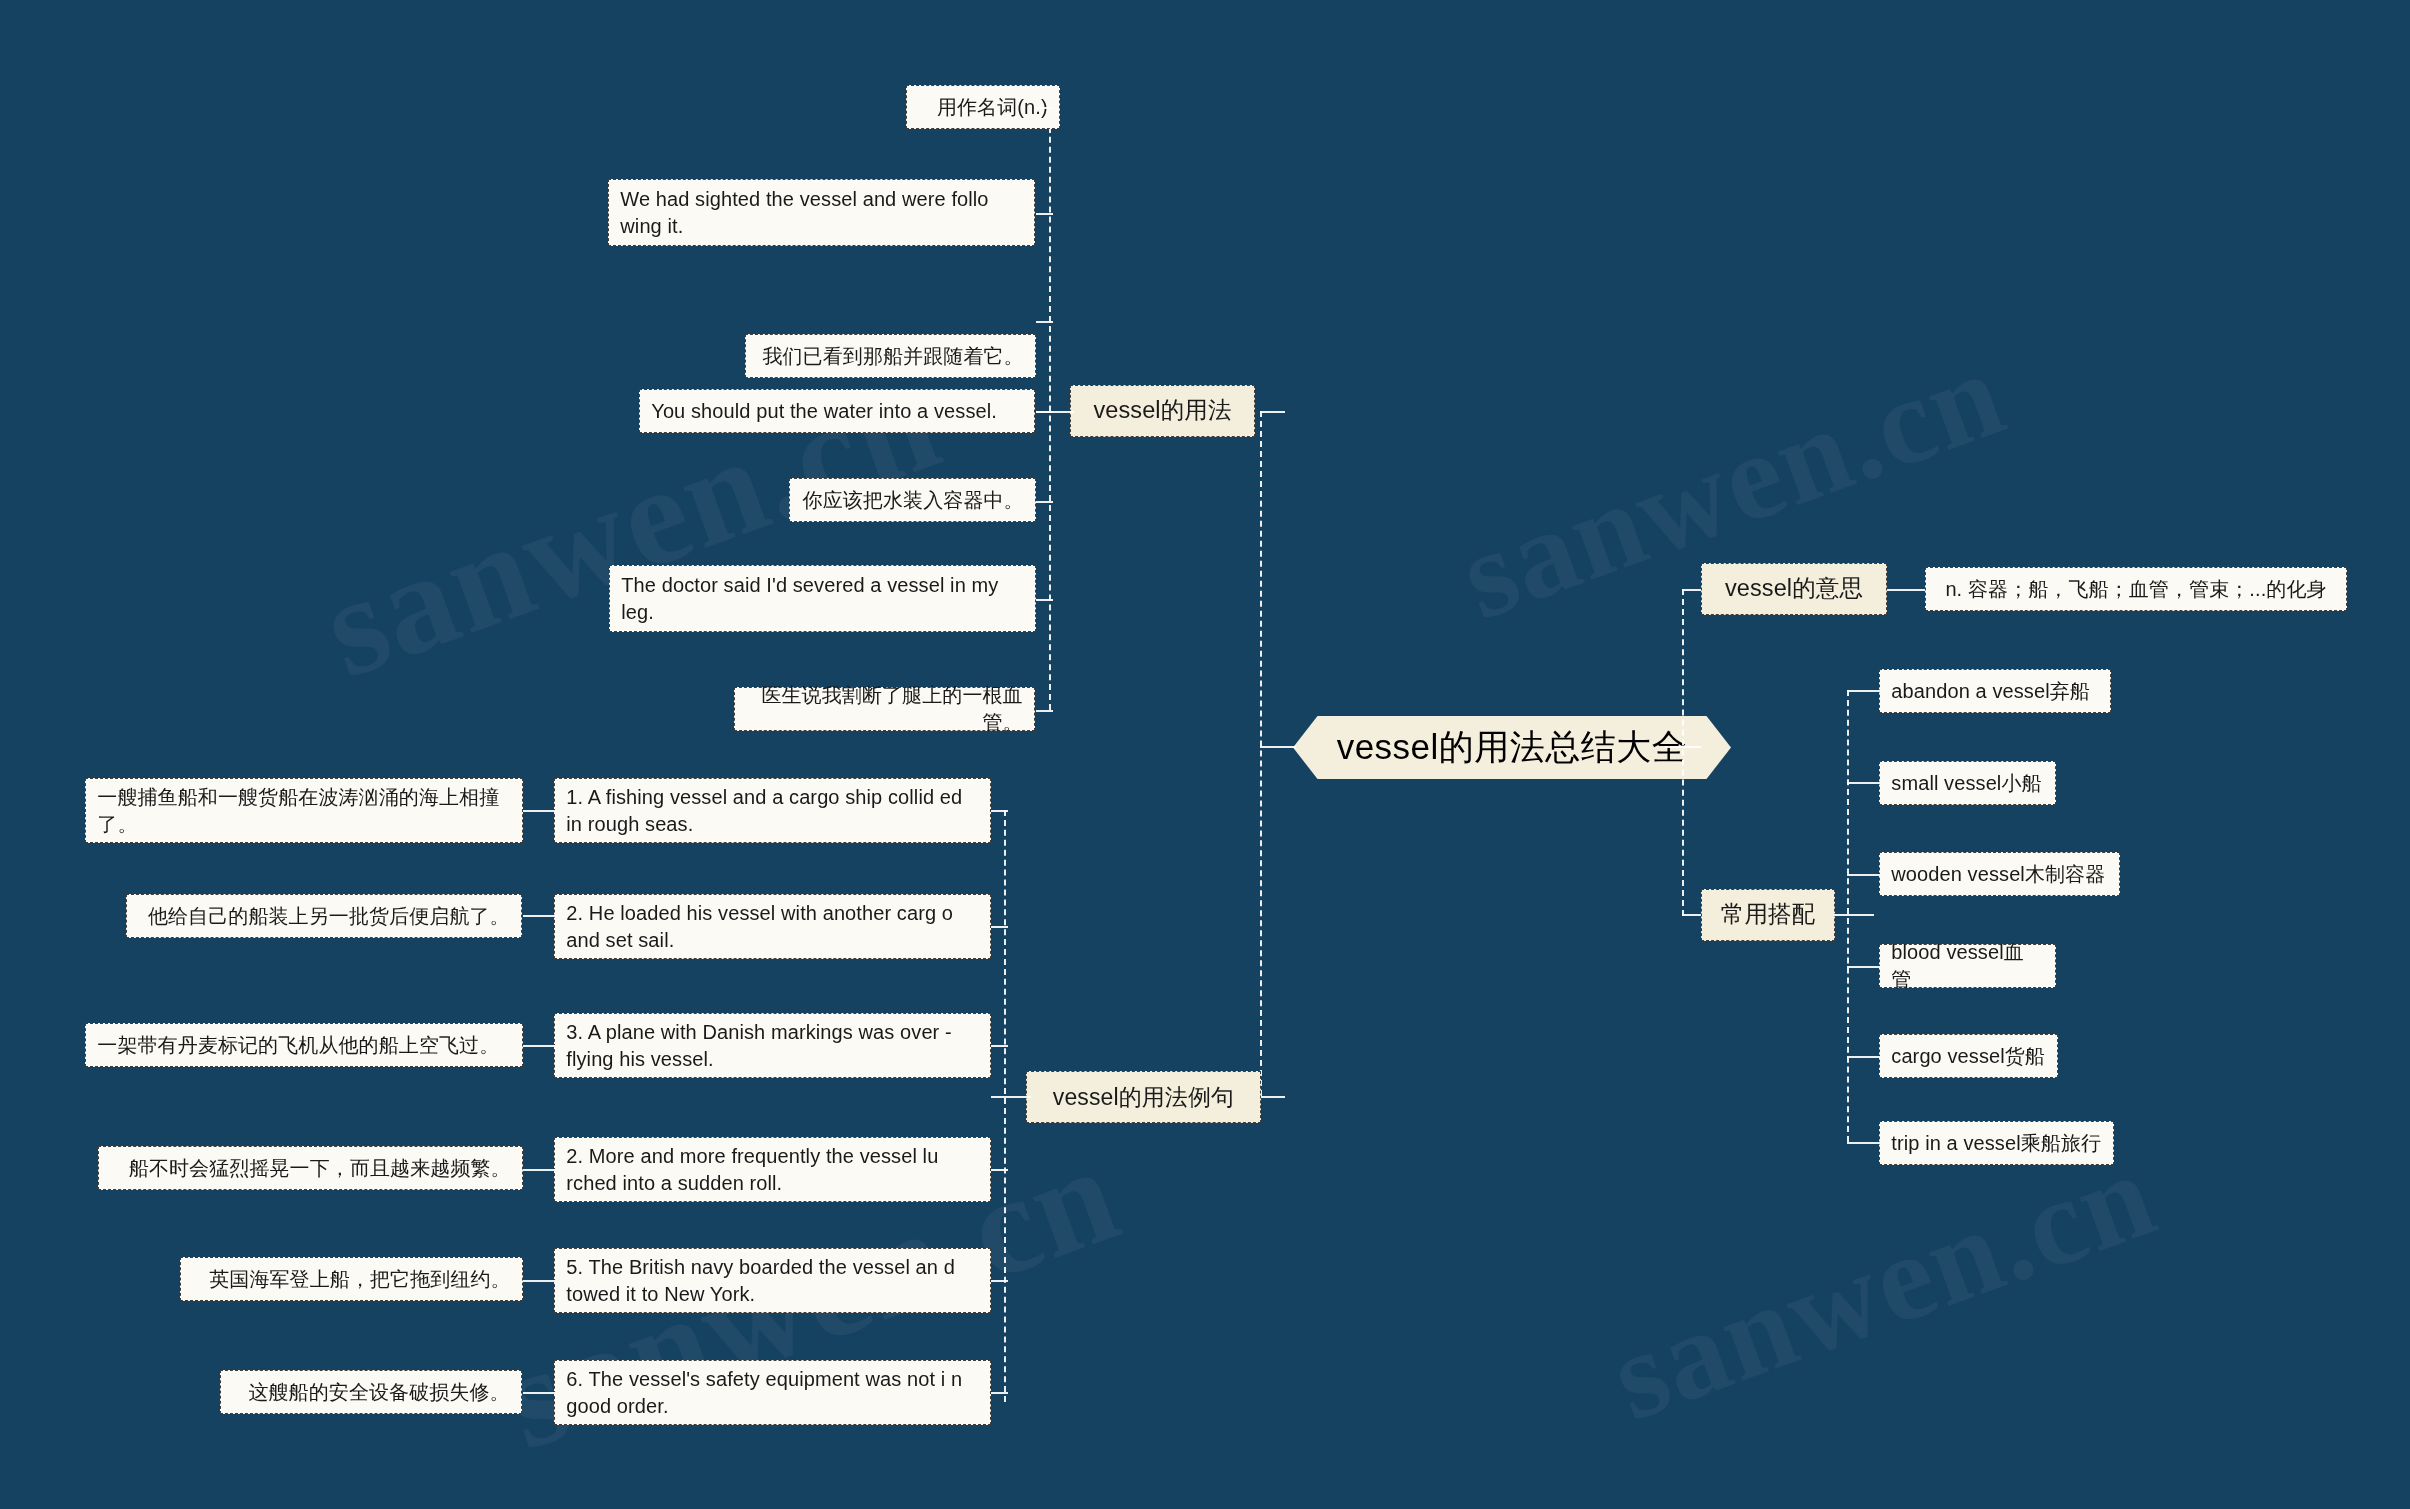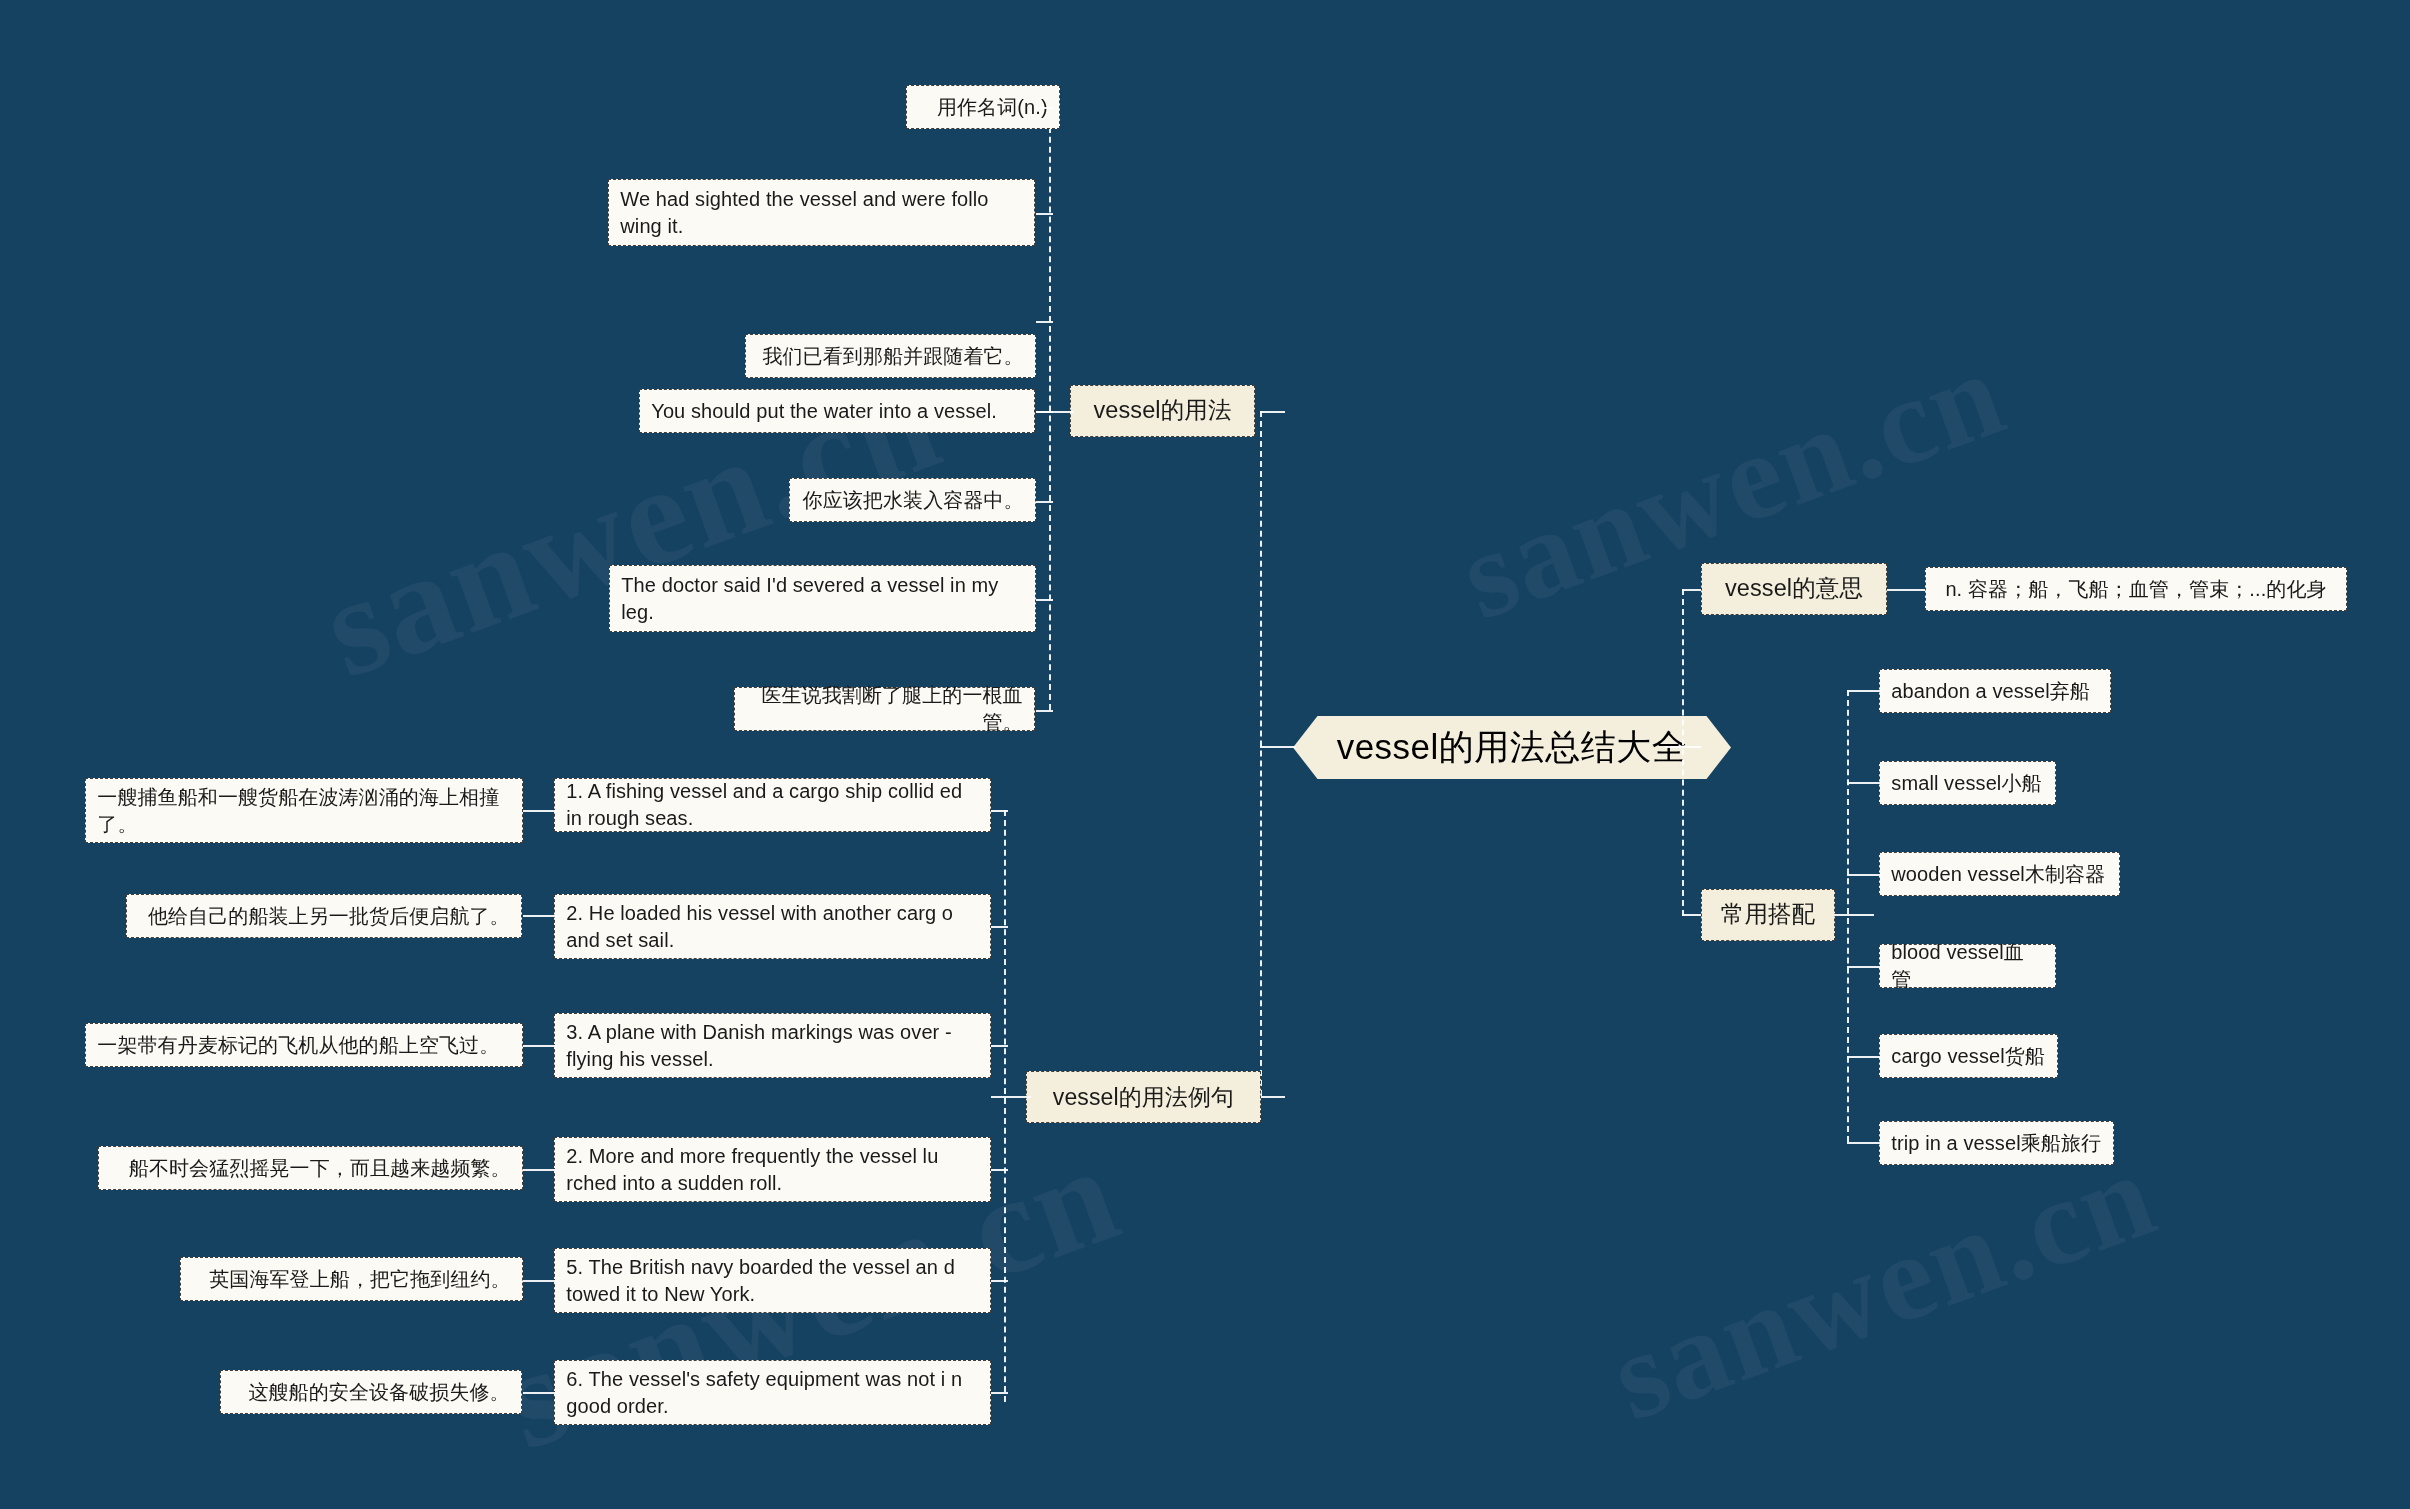--- a/index.html
+++ b/index.html
@@ -155,21 +155,21 @@
     <span class="txt">医生说我割断了腿上的一根血管。</span>
   </div>
   <div class="stub" style="left:1036px; top:710px; width:17px;"></div>
 
   <div class="node cream mid" style="left:1026px; top:1071px; width:235px; height:52px; font-size:23px;">
     <span class="txt">vessel的用法例句</span>
   </div>
   <div class="stub" style="left:991px; top:1096px; width:40px;"></div>
   <div class="vline" style="left:1004px; top:810px; height:592px;"></div>
 
-  <div class="node" style="left:554px; top:778px; width:437px; height:54px;">
+  <div class="node" style="left:554px; top:778px; width:437px; height:65px;">
     <span class="txt">1. A fishing vessel and a cargo ship collid ed in rough seas.</span>
   </div>
   <div class="stub" style="left:991px; top:810px; width:17px;"></div>
   <div class="node" style="left:85px; top:778px; width:438px; height:65px;">
     <span class="txt">一艘捕鱼船和一艘货船在波涛汹涌的海上相撞了。</span>
   </div>
   <div class="stub" style="left:523px; top:810px; width:34px;"></div>
 
   <div class="node" style="left:554px; top:894px; width:437px; height:65px;">
     <span class="txt">2. He loaded his vessel with another carg o and set sail.</span>

